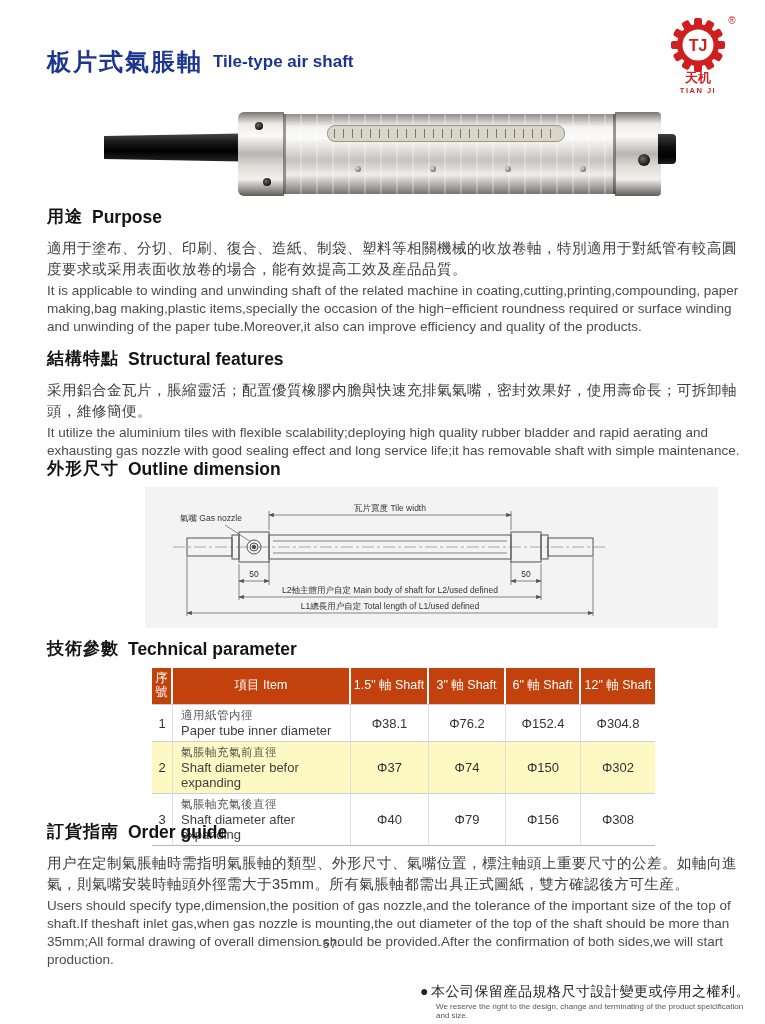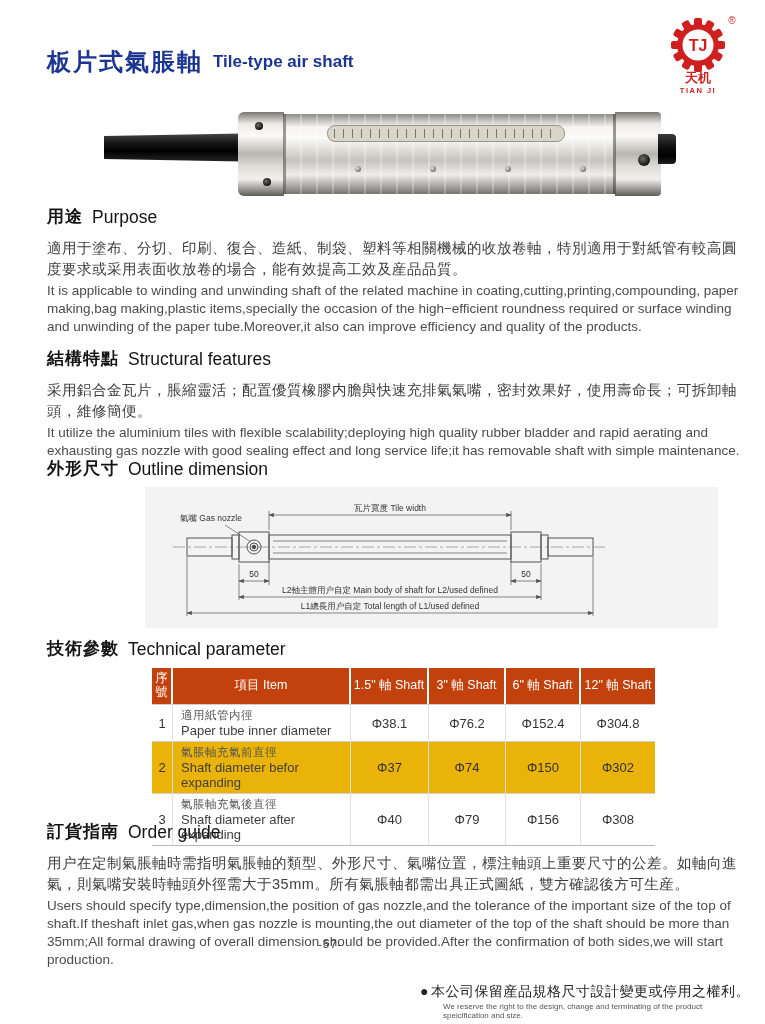--- a/index.html
+++ b/index.html
@@ -36,47 +36,47 @@
            background:radial-gradient(circle at 35% 35%,#e2e2e0,#8d8d8a 55%,#55544f); }
   .hole { position:absolute; width:8px; height:8px; border-radius:50%;
           background:radial-gradient(circle at 40% 40%,#6b6b66,#14140f 70%); }
   .endcap { position:absolute; left:578px; top:36px; width:18px; height:30px; border-radius:0 4px 4px 0;
             background:linear-gradient(180deg,#3c3c3c,#0d0d0d 45%,#000 75%,#222); }
 
   
   .section { position:absolute; left:47px; width:694px; }
   .sec-head { display:flex; align-items:flex-end; gap:9px; }
   .sec-head .zh { font-size:17px; font-weight:bold; color:#141414; letter-spacing:1px; }
-  .sec-head .en { font-size:17.5px; font-weight:normal; color:#141414; }
+  .sec-head .en { font-size:17.5px; font-weight:bold; color:#141414; }
   .para-zh { margin-top:10px; font-size:14.5px; line-height:1.42; color:#3d3d3d; letter-spacing:.5px; }
   .para-en { margin-top:3px; font-size:13.5px; line-height:1.34; color:#4c4c4c; }
 
   
   .drawing-box { position:absolute; left:145px; top:487px; width:573px; height:141px; background:#f3f3f3; }
 
   
   .tbl { position:absolute; left:152px; top:668px; width:503px; display:grid;
          grid-template-columns:21px 178px 78px 77px 75px 74px; border-bottom:1px solid #b9b9b9; }
   .th { background:#c2410c; color:#fff; min-height:36px; display:flex; align-items:center; justify-content:center;
         text-align:center; font-size:12.5px; line-height:1.1; border-right:2px solid #fff; padding:2px; }
   .th:nth-child(6) { border-right:none; }
   .td { min-height:35px; display:flex; align-items:center; justify-content:center;
         font-size:13px; color:#333; border-top:1px solid #cfcfcf; border-right:1px solid #e0e0e0; }
   .td.last { border-right:none; }
   .td.item { flex-direction:column; align-items:flex-start; justify-content:center; padding:3px 8px; }
   .td.item .izh { font-size:11.5px; color:#555; letter-spacing:.5px; }
   .td.item .ien { font-size:13px; color:#3f3f3f; }
-  .row-alt { background:#eab308; }
+  .row-alt { background:#fef9c3; }
 
   
   .page-num { position:absolute; left:318px; top:938px; font-size:11.5px; color:#333; letter-spacing:1px; }
   .foot-note { position:absolute; left:420px; top:983px; width:330px; }
   .foot-zh { font-size:14px; color:#222; letter-spacing:.5px; }
   .foot-zh .bullet { margin-right:2px; }
-  .foot-en { font-size:8px; color:#555; margin-left:23px; margin-top:1px; }
+  .foot-en { font-size:8px; color:#555; margin-left:16px; margin-top:1px; }
 
   svg text { font-family:"Liberation Sans","DejaVu Sans",sans-serif; }
 </style>
 </head>
 <body>
 
 <div class="page">
 
   <div class="title-block">
     <span class="title-zh">板片式氣脹軸</span>

